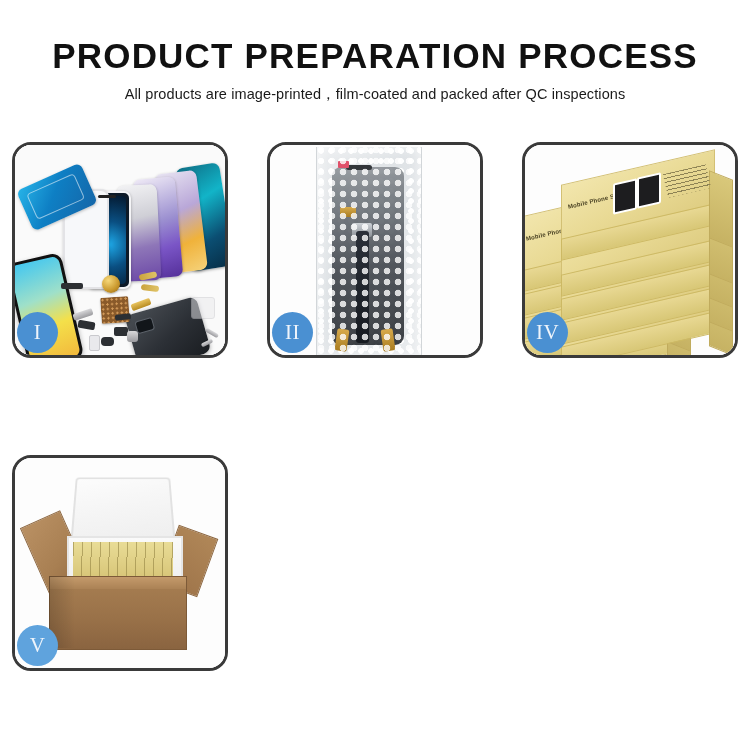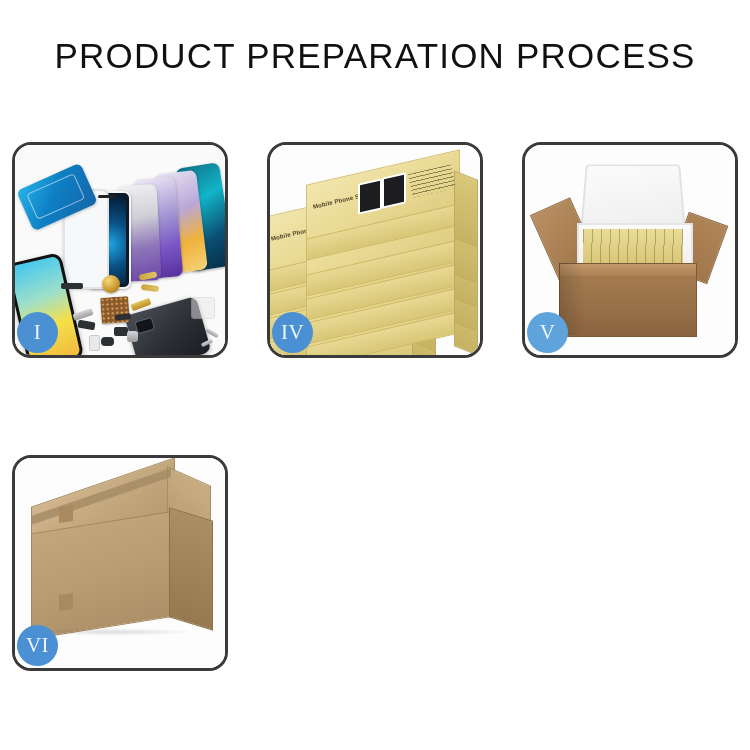--- a/index.html
+++ b/index.html
@@ -20,21 +20,21 @@
     position: absolute;
     left: 0;
     top: 0;
     width: 750px;
     text-align: center;
   }
   .page-title {
     margin: 0;
     padding-top: 38px;
     font-size: 35px;
-    font-weight: 400;
+    font-weight: 700;
     letter-spacing: 1.2px;
     color: #111111;
     line-height: 1.05;
     font-family: "Liberation Sans", sans-serif;
   }
   .page-subtitle {
     margin: 0;
     padding-top: 10px;
     font-size: 14.5px;
     font-weight: 400;
@@ -289,20 +289,21 @@
   .p6-tape2 { position:absolute; left: 44px; top: 136px; width: 14px; height: 16px;
     background:#a98a5e; transform: skewY(-9deg);}
   .p6-shadow { position:absolute; left: 20px; top: 170px; width: 160px; height: 8px;
     background: radial-gradient(ellipse at center, rgba(0,0,0,.13), transparent 70%);}
 </style>
 </head>
 <body>
 
 <div class="header">
   <h1 class="page-title">PRODUCT PREPARATION PROCESS</h1>
+  <p class="page-subtitle">All products are image-printed，film-coated and packed after QC inspections</p>
 </div>
 
 <div class="grid">
 
   <div class="panel">
     <div class="panel-inner">
       <div class="scene">
         <div class="p1-bg"></div>
         <div class="ph p1-fan5"></div>
         <div class="ph p1-fan4"></div>
@@ -330,20 +331,38 @@
         <div class="chip silver" style="left:190px;top:186px;width:14px;height:4px;transform:rotate(30deg);"></div>
         <div class="chip silver" style="left:186px;top:196px;width:12px;height:4px;transform:rotate(-25deg);"></div>
         <div class="chip white" style="left:176px;top:152px;width:22px;height:20px;border-radius:3px;opacity:.5;"></div>
       </div>
     </div>
     <div class="badge">
       <span>I</span>
     </div>
   </div>
 
+  <div class="panel">
+    <div class="panel-inner">
+      <div class="scene">
+        <div class="p2-bag"></div>
+        <div class="p2-screen"></div>
+        <div class="p2-gold-t"></div>
+        <div class="p2-conn"></div>
+        <div class="p2-flex"></div>
+        <div class="p2-gold-l"></div>
+        <div class="p2-gold-r"></div>
+        <div class="p2-label"></div>
+        <div class="p2-bubbles"></div>
+      </div>
+    </div>
+    <div class="badge">
+      <span>II</span>
+    </div>
+  </div>
 
 
   <div class="panel">
     <div class="panel-inner">
       <div class="scene">
 
         <div class="bx" style="left:-6px;top:150px;">
           <div class="top"></div>
             <div class="front"></div>
             <div class="side"></div>
@@ -420,31 +439,14 @@
         <div class="p5-yel"></div>
         <div class="p5-body"></div>
         <div class="p5-bodyShadeL"></div>
       </div>
     </div>
     <div class="badge light">
       <span>V</span>
     </div>
   </div>
 
-  <div class="panel">
-    <div class="panel-inner">
-      <div class="scene">
-        <div class="p6-top"></div>
-        <div class="p6-top2"></div>
-        <div class="p6-seam"></div>
-        <div class="p6-front"></div>
-        <div class="p6-side"></div>
-        <div class="p6-tape"></div>
-        <div class="p6-tape2"></div>
-        <div class="p6-shadow"></div>
-      </div>
-    </div>
-    <div class="badge">
-      <span>VI</span>
-    </div>
-  </div>
 
 </div>
 
 </body></html>

